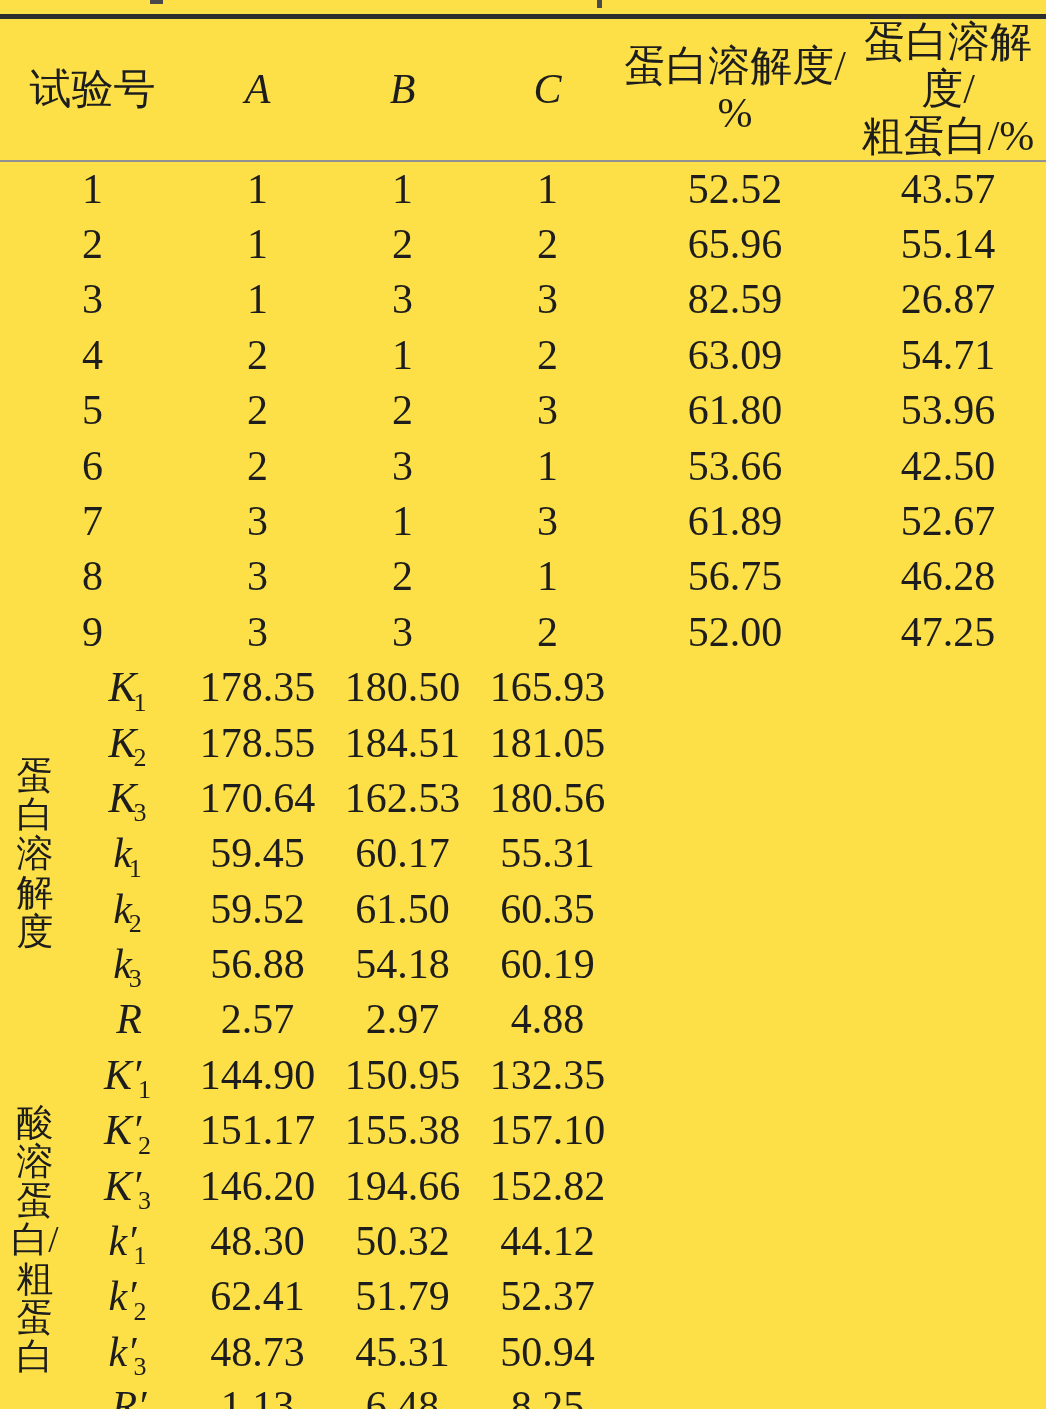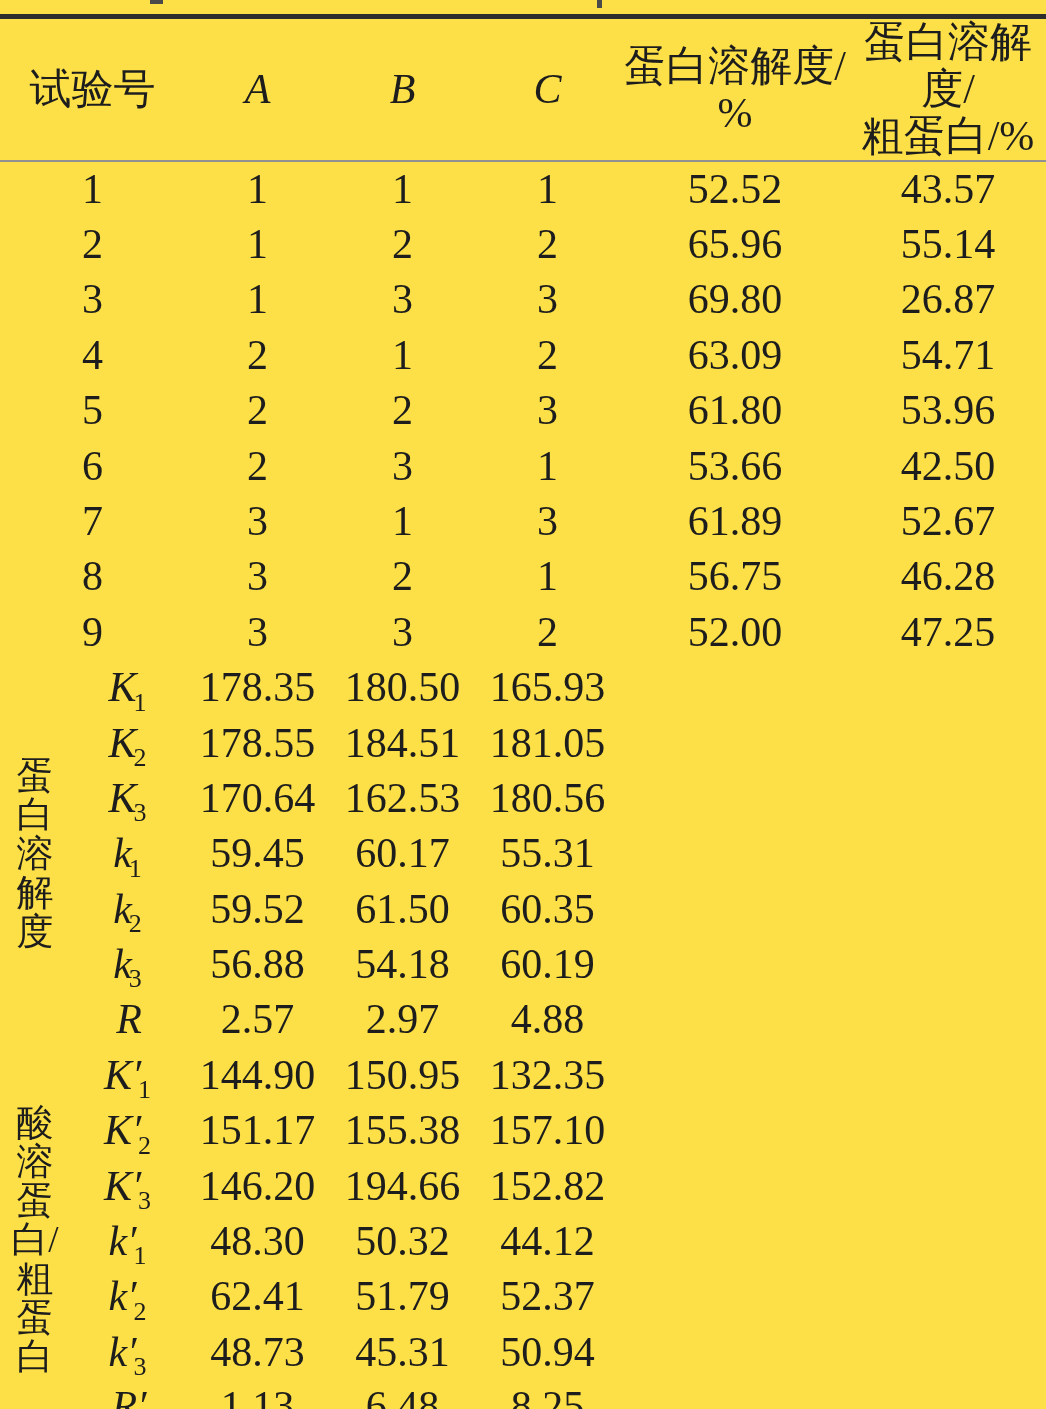--- a/index.html
+++ b/index.html
@@ -131,21 +131,21 @@
         <td>2</td>
         <td>2</td>
         <td>65.96</td>
         <td>55.14</td>
       </tr>
       <tr class="exp-row">
         <td colspan="2">3</td>
         <td>1</td>
         <td>3</td>
         <td>3</td>
-        <td>69.80</td>
+        <td>82.59</td>
         <td>26.87</td>
       </tr>
       <tr class="exp-row">
         <td colspan="2">4</td>
         <td>2</td>
         <td>1</td>
         <td>2</td>
         <td>63.09</td>
         <td>54.71</td>
       </tr>

